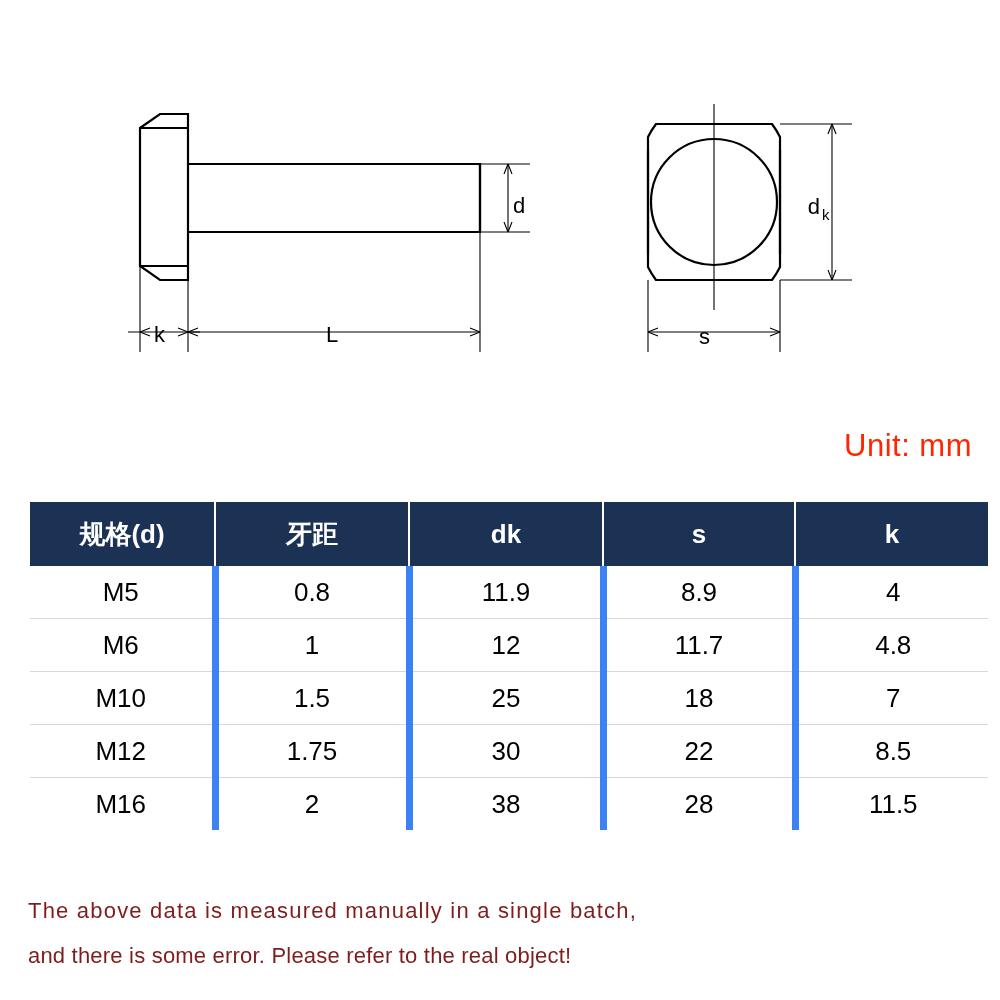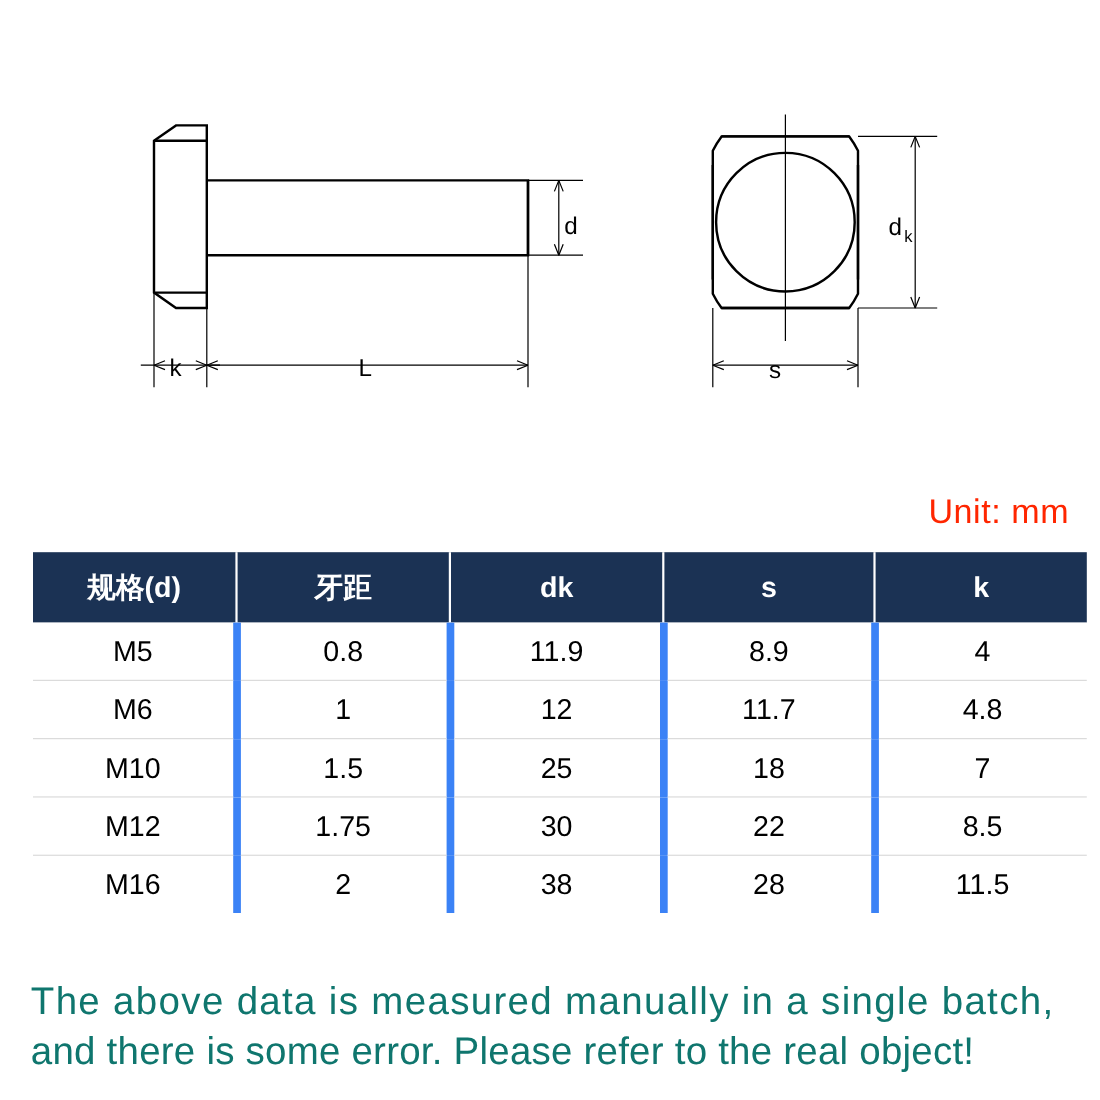--- a/index.html
+++ b/index.html
@@ -22,21 +22,21 @@
     left: 0; top: 0;
     width: 1000px;
     height: 410px;
   }
   #drawing-area svg { display: block; }
 
   
   #unit-label {
     position: absolute;
     right: 28px;
-    top: 447px;
+    top: 428px;
     font-size: 31px;
     color: #ff2600;
     font-family: "Liberation Sans", sans-serif;
     letter-spacing: 0.5px;
   }
 
   
   #spec-table {
     position: absolute;
     left: 30px;
@@ -77,22 +77,22 @@
   .c2 { width: 190px; margin-top: 20px; }
   .c3 { width: 188px; }
   .c4 { width: 190px; }
 
   
   #disclaimer {
     position: absolute;
     left: 28px;
     top: 888px;
     width: 950px;
-    color: #0f766e;
-    font-size: 35px;
+    color: #7f1d1d;
+    font-size: 22px;
     line-height: 45px;
     font-family: "Liberation Sans", sans-serif;
   }
   #disclaimer .line1 {
     letter-spacing: 1.2px;
   }
   #disclaimer .line2 {
     letter-spacing: 0.2px;
   }
 </style>

